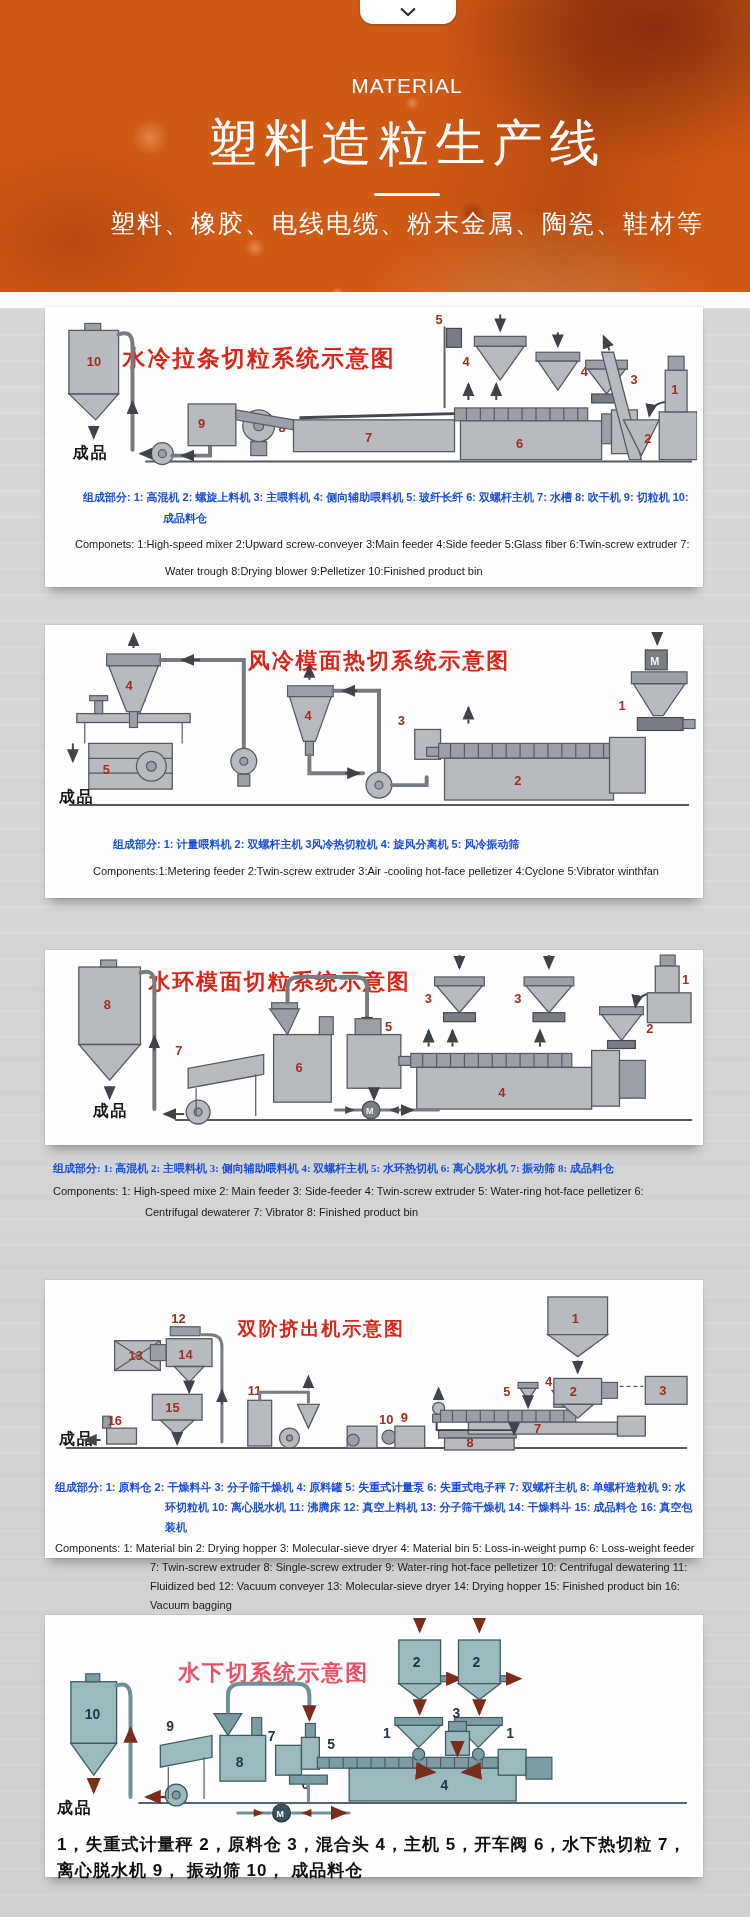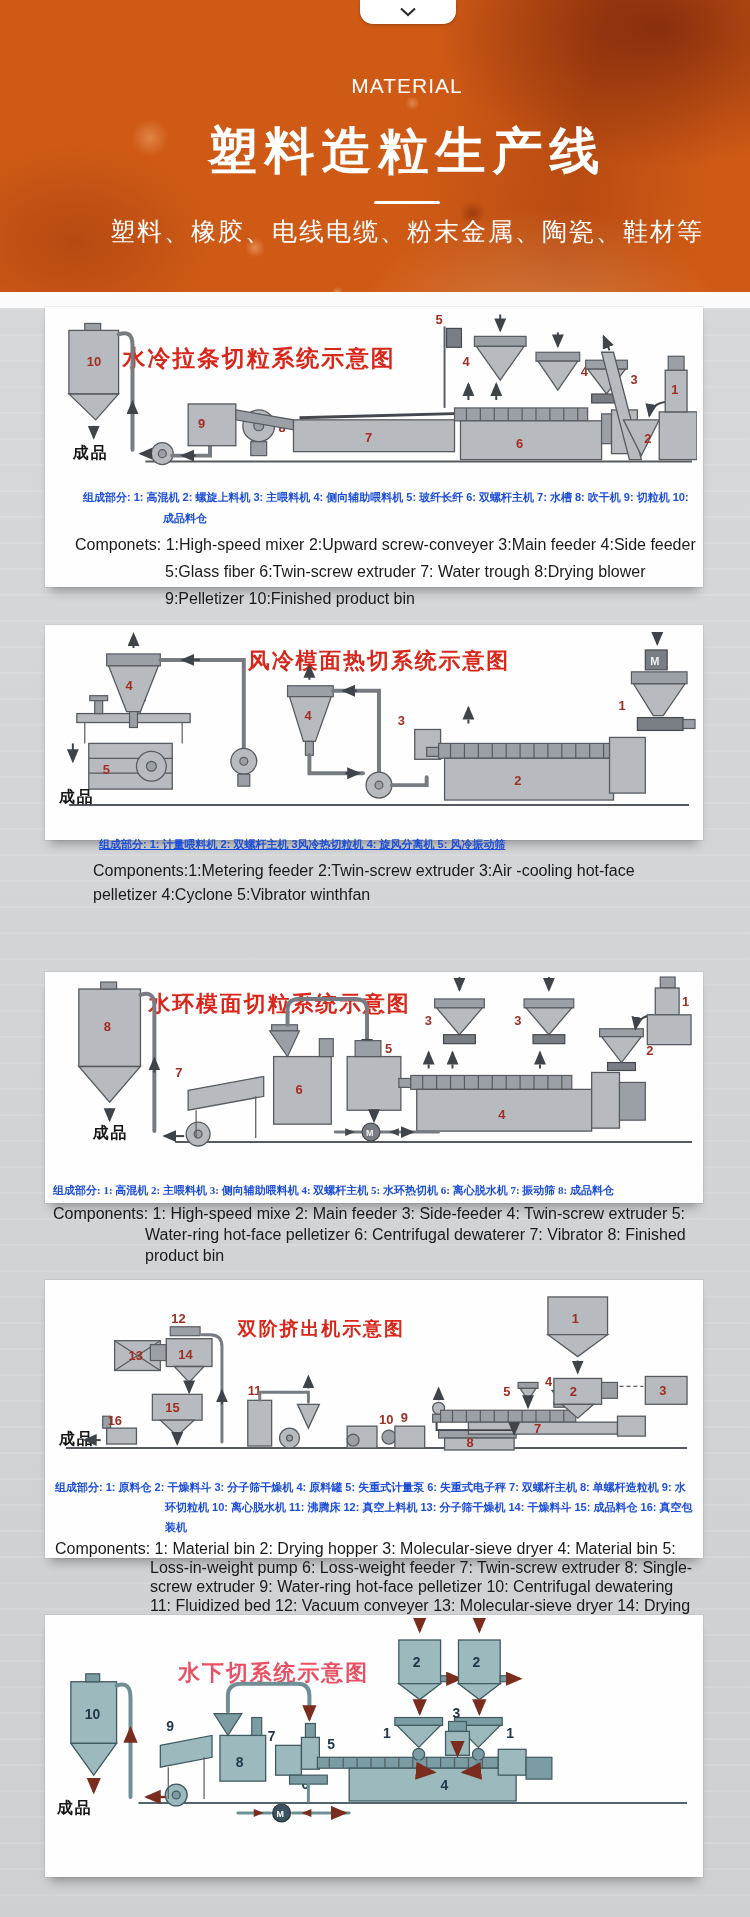--- a/index.html
+++ b/index.html
@@ -13,36 +13,36 @@
       radial-gradient(ellipse 200px 140px at 10% 70%, rgba(150,55,12,.45), transparent 70%),
       radial-gradient(circle 26px at 20% 40%, rgba(255,210,160,.35), transparent 71%),
       radial-gradient(circle 14px at 34% 72%, rgba(255,210,160,.4), transparent 71%),
       radial-gradient(circle 10px at 55% 30%, rgba(255,220,180,.35), transparent 71%),
       radial-gradient(circle 18px at 63% 62%, rgba(120,35,8,.5), transparent 71%),
       radial-gradient(circle 8px at 45% 85%, rgba(255,220,180,.4), transparent 71%),
       linear-gradient(100deg, #cf5a16 55%, #b94c12 75%, #cf5a16 92%);
   }
   .hero-inner{position:absolute;left:64px;top:0;width:686px;text-align:center;color:#fff;}
   .eyebrow{margin-top:74px;font-size:21px;letter-spacing:1px;}
-  .hero-title{margin-top:20px;font-size:50px;font-weight:bold;letter-spacing:7px;}
+  .hero-title{margin-top:12px;font-size:50px;font-weight:normal;letter-spacing:7px;}
   .hero-divider{width:66px;height:3px;background:#fff;margin:16px auto 0;border-radius:2px;}
   .hero-sub{margin-top:11px;font-size:25px;letter-spacing:2px;}
   .toptab{position:absolute;top:0;left:360px;width:96px;height:24px;background:#fff;
     border-radius:0 0 13px 13px;box-shadow:0 1px 3px rgba(0,0,0,.25);
     display:flex;align-items:center;justify-content:center;cursor:pointer;}
   .strip{position:absolute;top:292px;left:0;width:750px;height:16px;background:#fbfbfb;}
   .bgtex{position:absolute;top:308px;left:0;width:750px;height:1609px;
     background:repeating-linear-gradient(180deg, rgba(255,255,255,.10) 0 2px, transparent 2px 26px),
                linear-gradient(180deg,#d6d7d9,#cfd0d2);}
   
   .card{position:absolute;left:45px;width:658px;background:#fefefe;
         box-shadow:0 0 0 1px rgba(0,0,0,.05), 0 9px 10px -5px rgba(0,0,0,.30);}
   #card1{top:307px;height:280px}
-  #card2{top:625px;height:215px}
-  #card3{top:972px;height:231px}
+  #card2{top:625px;height:273px}
+  #card3{top:950px;height:195px}
   #card4{top:1280px;height:278px}
   #card5{top:1615px;height:262px}
   svg.diagram{display:block;margin:3px auto 0;}
   svg text{font-family:"Liberation Sans",sans-serif;}
   .ttl{font-weight:bold;fill:#d8261a;letter-spacing:2px;}
   .ttl5{font-weight:bold;fill:#ea4f63;letter-spacing:2px;}
   .fin{font-weight:bold;fill:#161616;letter-spacing:2px;font-size:16px;}
   .num{font-size:13px;font-weight:bold;fill:#a22d22;}
   .num5{font-size:14px;font-weight:bold;fill:#22374a;}
   .m {fill:#b7bbbf;stroke:#565b61;stroke-width:1.3;}
@@ -53,24 +53,24 @@
   .pipe3{fill:none;stroke:#767c82;stroke-width:3;stroke-linecap:round;}
   .arr{stroke:#3f444a;stroke-width:2;fill:none;}
   .dsh{stroke-dasharray:4 3;}
   .w {fill:#9cbabe;stroke:#3f5a60;stroke-width:1.3;}
   .w2{fill:#7b9ca2;stroke:#3f5a60;stroke-width:1.2;}
   .wpipe{fill:none;stroke:#6e8f96;stroke-width:4;stroke-linecap:round;}
   .wpipe3{fill:none;stroke:#6e8f96;stroke-width:3;stroke-linecap:round;}
   .rar{stroke:#7a2d1f;stroke-width:2.4;fill:none;}
   
   .cap-cn{font-weight:bold;font-size:11px;color:#1d4ed8;line-height:21px;margin:0 8px 0 0;}
-  .cap-en{font-size:16px;color:#1a1a1a;line-height:27px;margin:0 6px 0 0;letter-spacing:0;}
+  .cap-en{font-size:11px;color:#1a1a1a;line-height:27px;margin:0 6px 0 0;letter-spacing:0;}
   #card1 .cap-cn{margin-top:7px;padding-left:118px;text-indent:-80px;}
   #card1 .cap-en{margin-top:2px;padding-left:120px;text-indent:-90px;}
-  #card2 .cap-cn{margin-top:10px;padding-left:54px;text-decoration:underline;}
+  #card2 .cap-cn{margin-top:10px;padding-left:68px;}
   #card2 .cap-en{margin-top:4px;padding-left:48px;line-height:24px;}
   #card3 .cap-cn{margin-top:19px;padding-left:96px;text-indent:-88px;font-family:Liberation Serif, serif;}
   #card3 .cap-en{margin-top:2px;padding-left:100px;text-indent:-92px;line-height:21px;}
   #card4 .cap-cn{margin-top:22px;padding-left:120px;text-indent:-110px;line-height:20px;}
   #card4 .cap-en{margin-top:2px;padding-left:105px;text-indent:-95px;line-height:19px;}
   #card5 .cap-cn5{font-weight:bold;font-size:17px;color:#101010;line-height:26px;
                   margin-top:9px;padding:0 14px 0 12px;letter-spacing:1px;}
 </style>
 </head>
 <body>
@@ -576,13 +576,14 @@
       <text x="458" y="121" class="num5">1</text>
       <path d="M430,143 q-2,11 -15,12" class="wpipe3" marker-end="url(#a5)"></path>
     </g>
     <g>
       <rect x="400" y="104" width="18" height="10" class="w2"></rect>
         <rect x="397" y="114" width="24" height="24" class="w"></rect>
       <text x="404" y="100" class="num5">3</text>
       <line x1="409" y1="131" x2="409" y2="138" class="rar" marker-end="url(#a5)"></line>
     </g>
   </svg>
+  <p class="cap-cn5">1，失重式计量秤 2，原料仓 3，混合头 4，主机 5，开车阀 6，水下热切粒 7，离心脱水机 9， 振动筛 10， 成品料仓</p>
 </div>
 
 </body></html>

